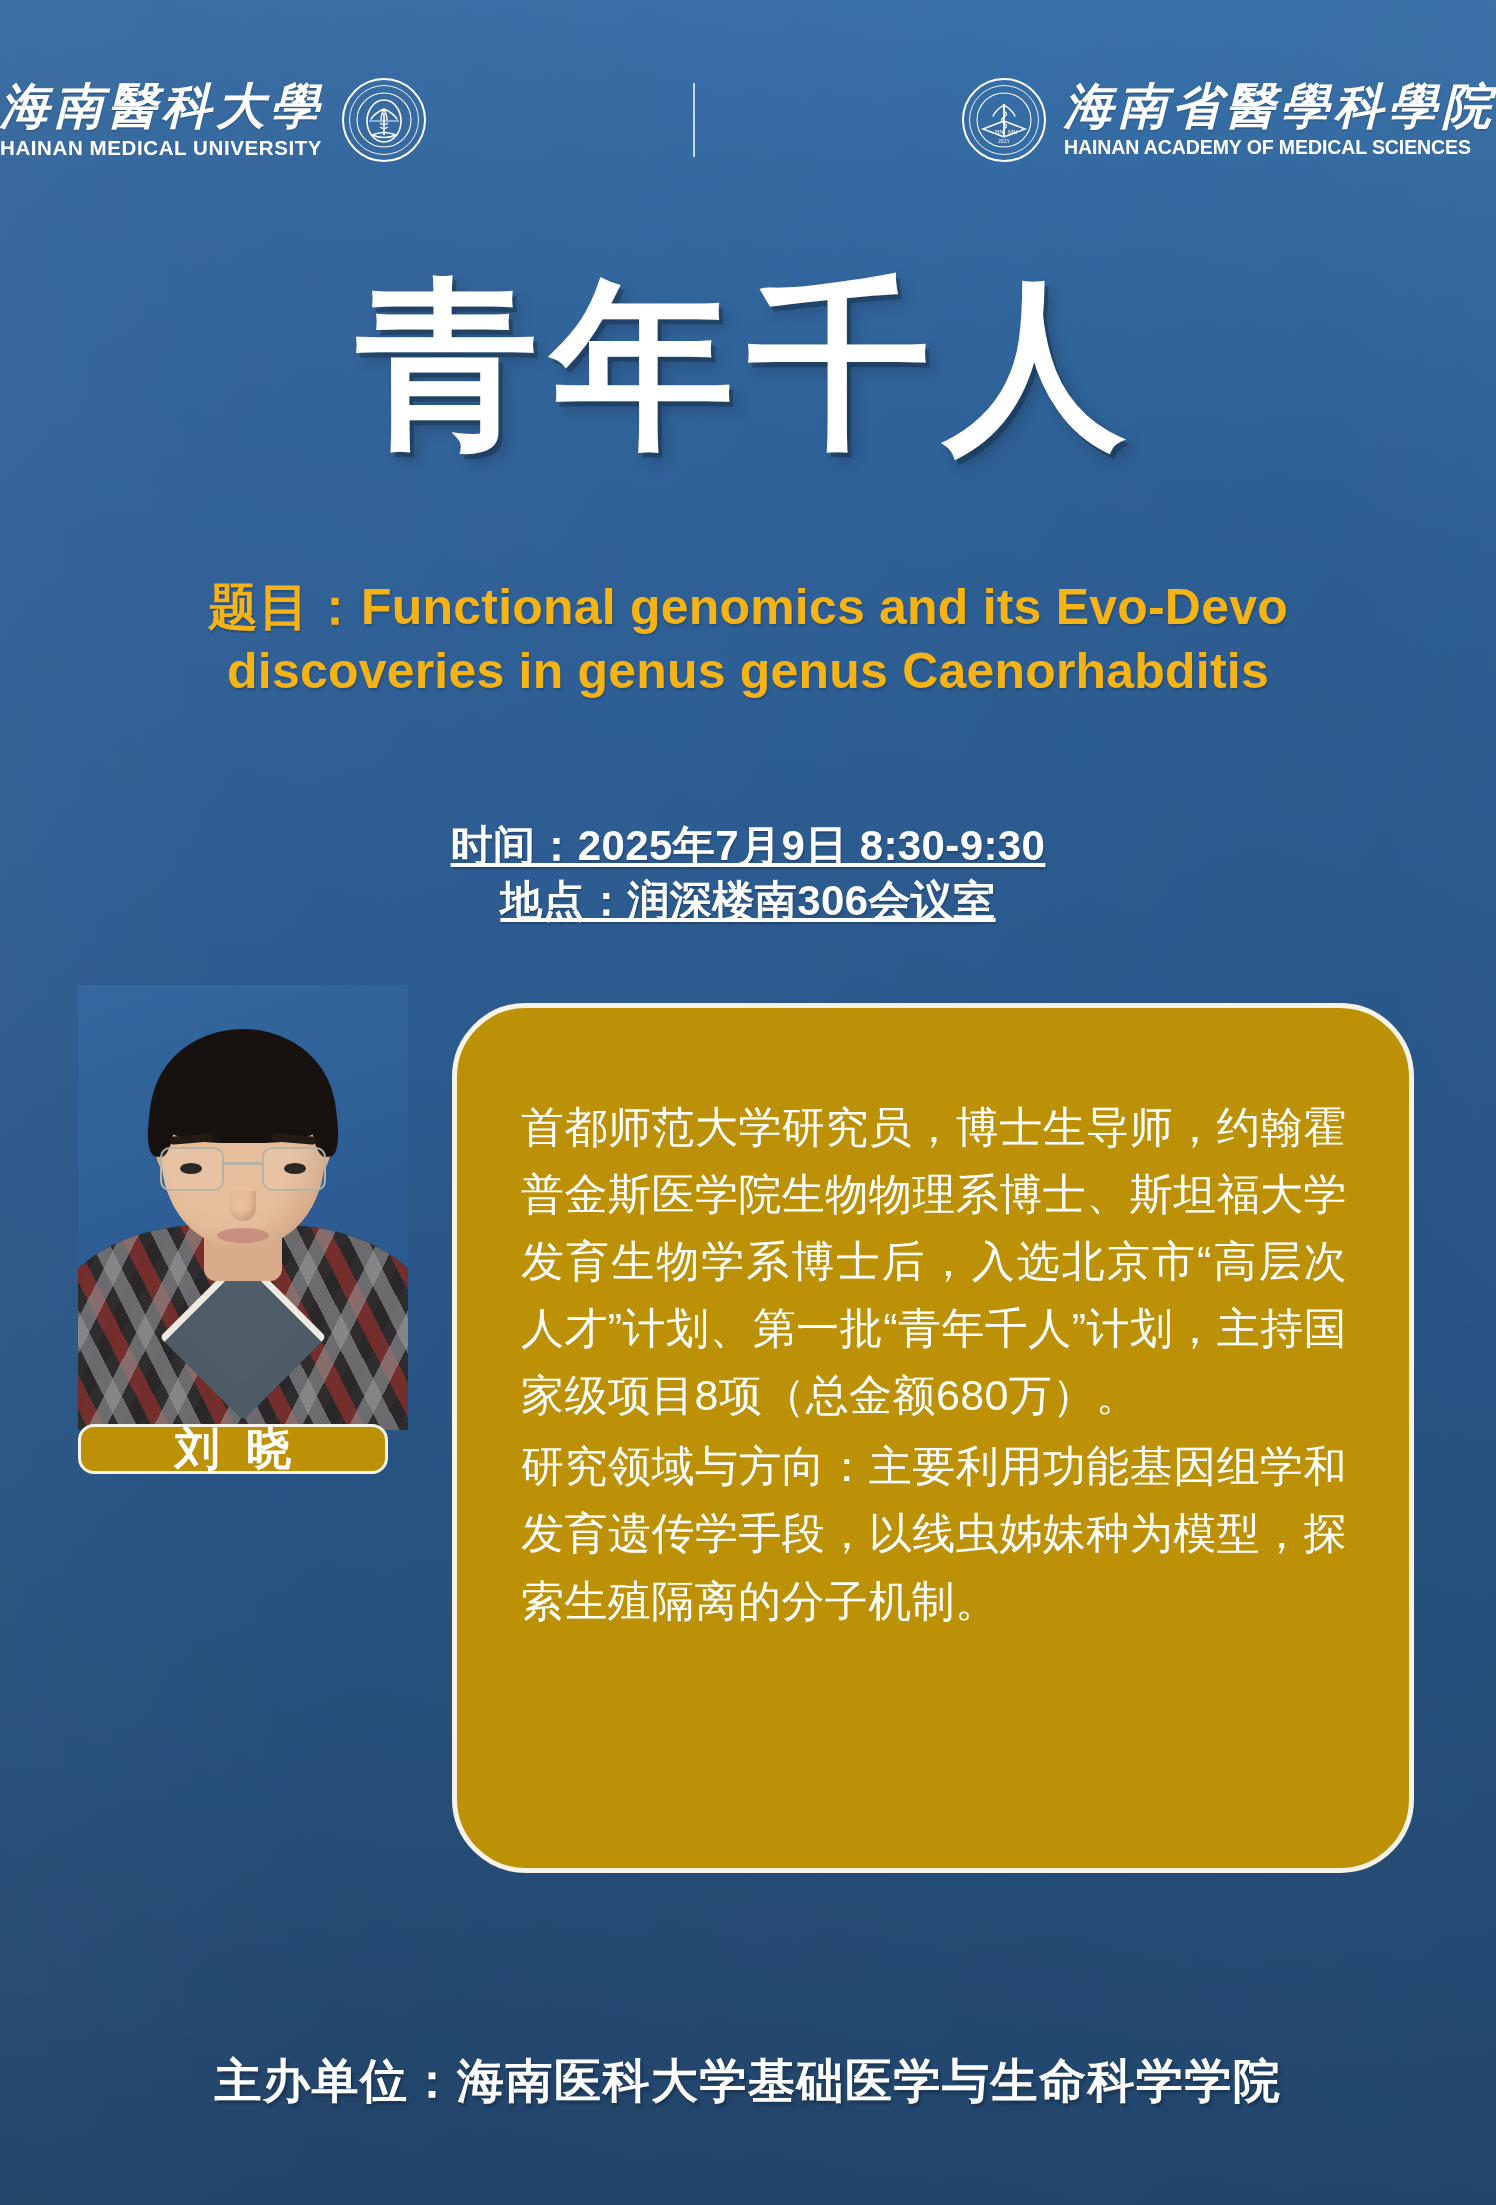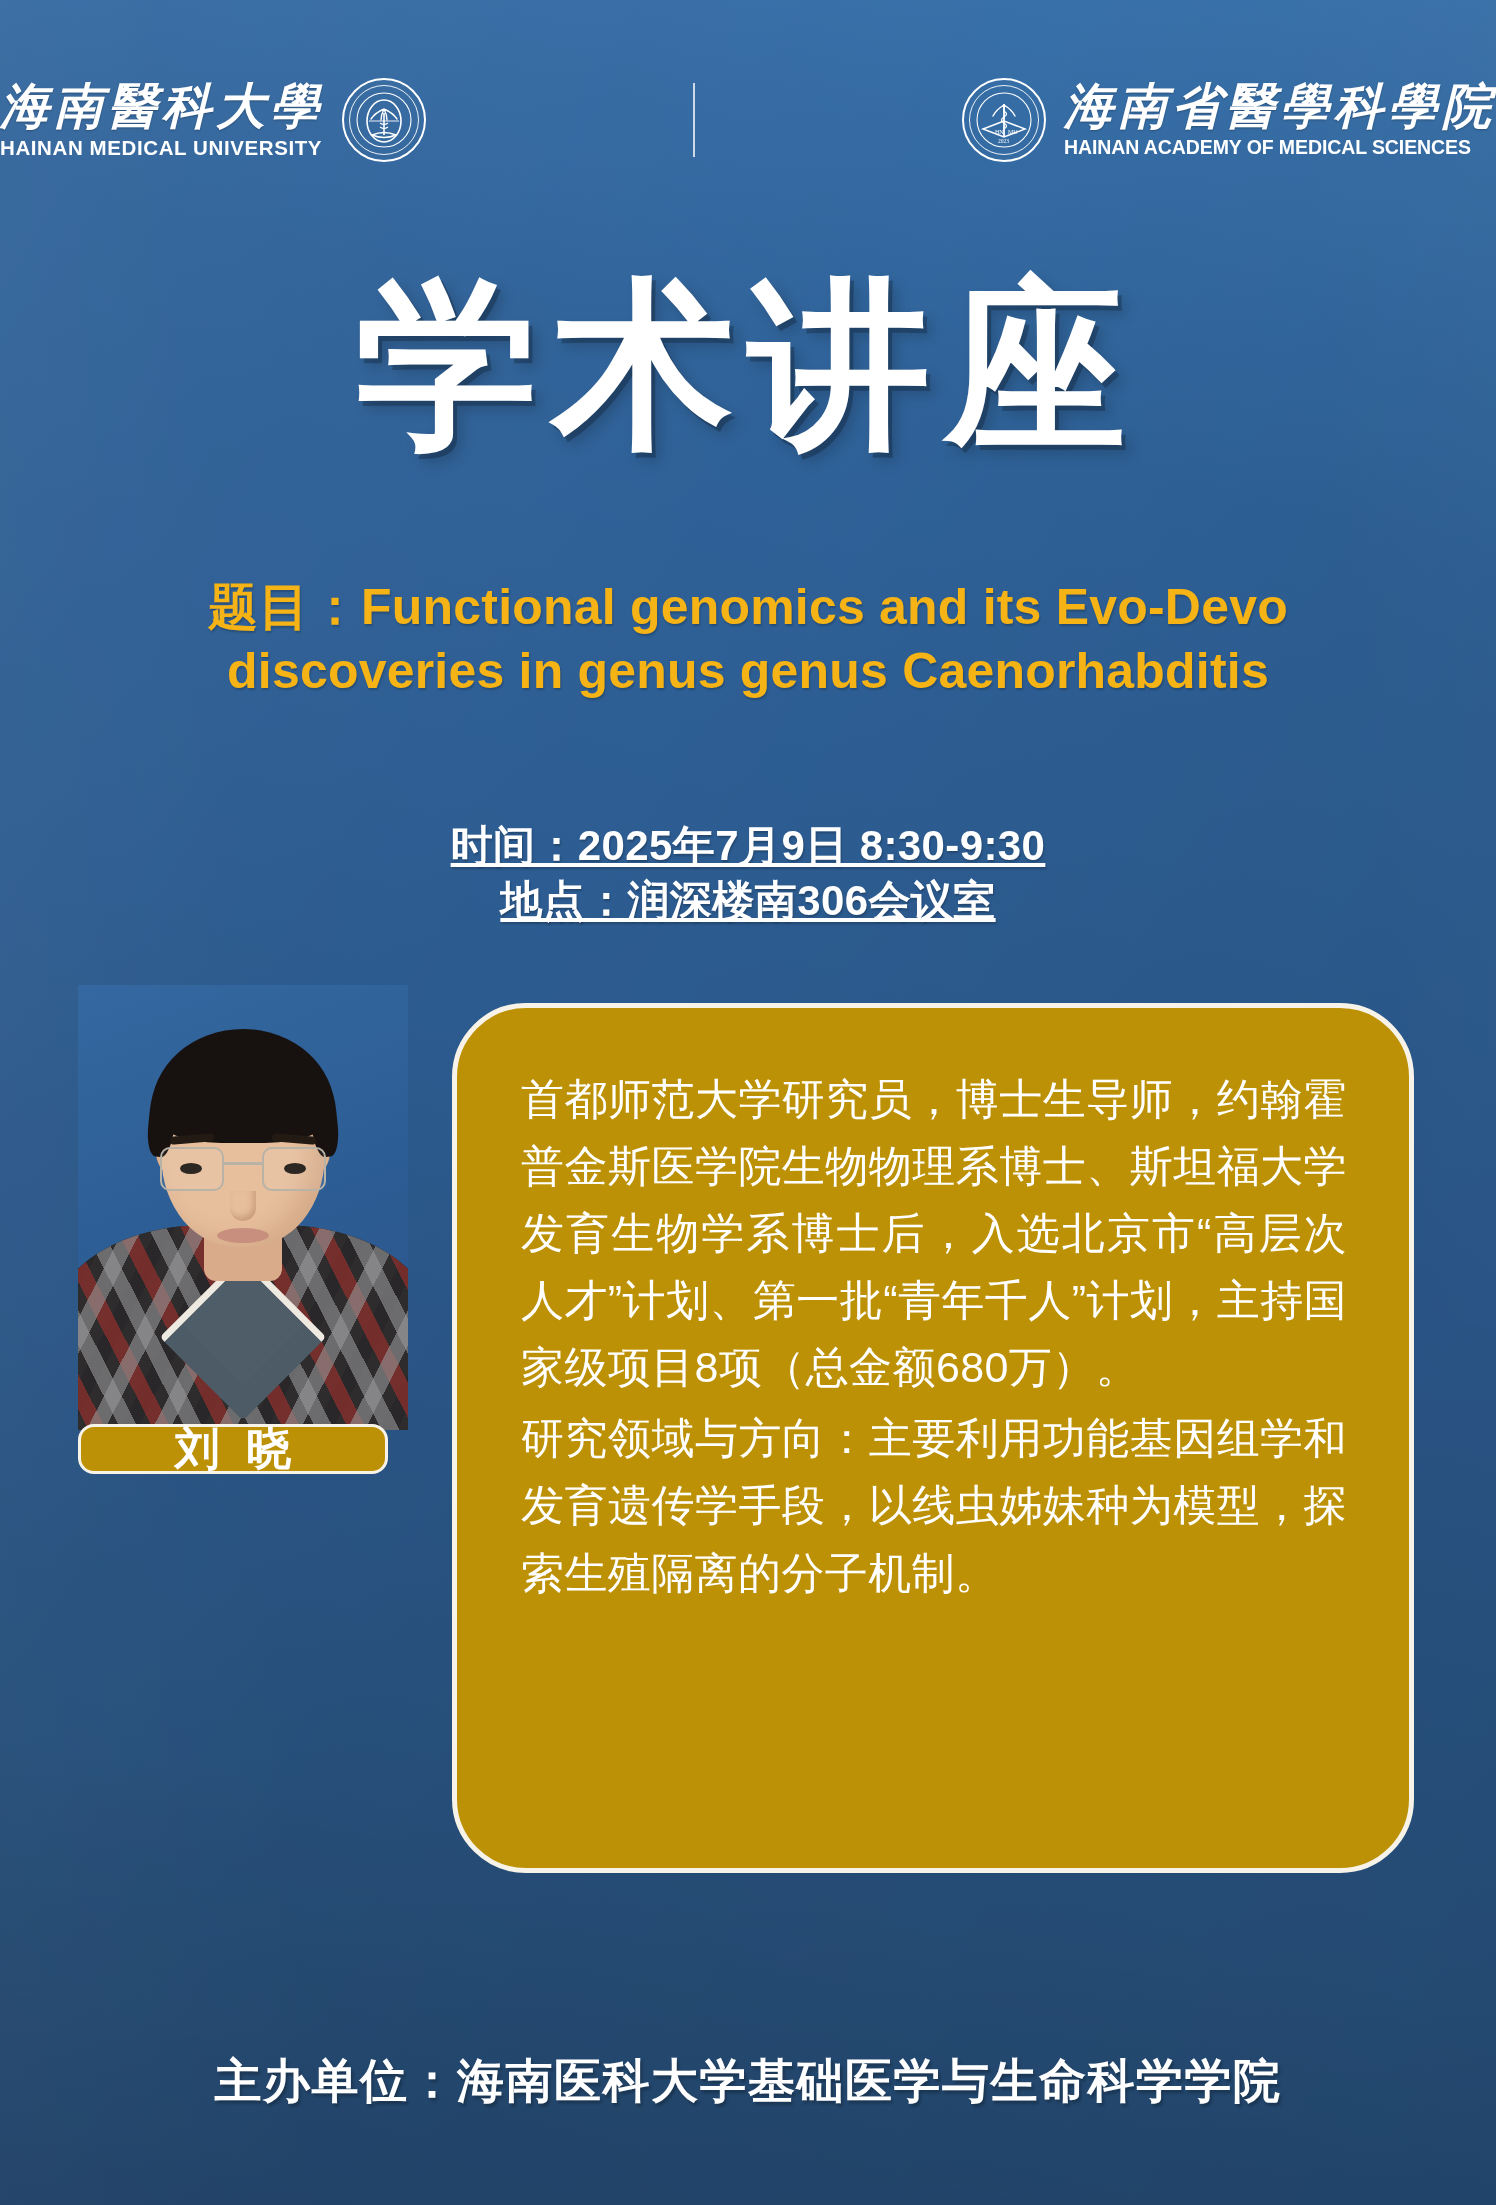--- a/index.html
+++ b/index.html
@@ -292,21 +292,21 @@
   
   .bio-box {
     position: absolute;
     left: 452px;
     top: 1003px;
     width: 962px;
     height: 870px;
     background: #bd9105;
     border: 5px solid #f7f3e8;
     border-radius: 74px;
-    padding: 58px 62px 40px 64px;
+    padding: 86px 62px 40px 64px;
     color: #ffffff;
   }
   .bio-p {
     font-size: 43px;
     line-height: 1.56;
     letter-spacing: 0.4px;
     font-weight: 500;
     text-align: justify;
     text-justify: inter-ideograph;
     margin: 0;
@@ -376,21 +376,21 @@
         </div>
       </div>
       <div class="logo-words">
         <div class="logo-cn">海南省醫學科學院</div>
         <div class="logo-en tight">HAINAN ACADEMY OF MEDICAL SCIENCES</div>
       </div>
     </div>
 
   </div>
 
-  <div class="main-title">学术讲座</div>
+  <div class="main-title">青年千人</div>
 
   <div class="topic">
     <span class="label">题目：</span><span>Functional genomics and its Evo-Devo discoveries in genus genus Caenorhabditis</span>
   </div>
 
   <div class="meta">
     <div class="meta-line">时间：2025年7月9日  8:30-9:30</div>
     <div class="meta-line">地点：润深楼南306会议室</div>
   </div>
 

